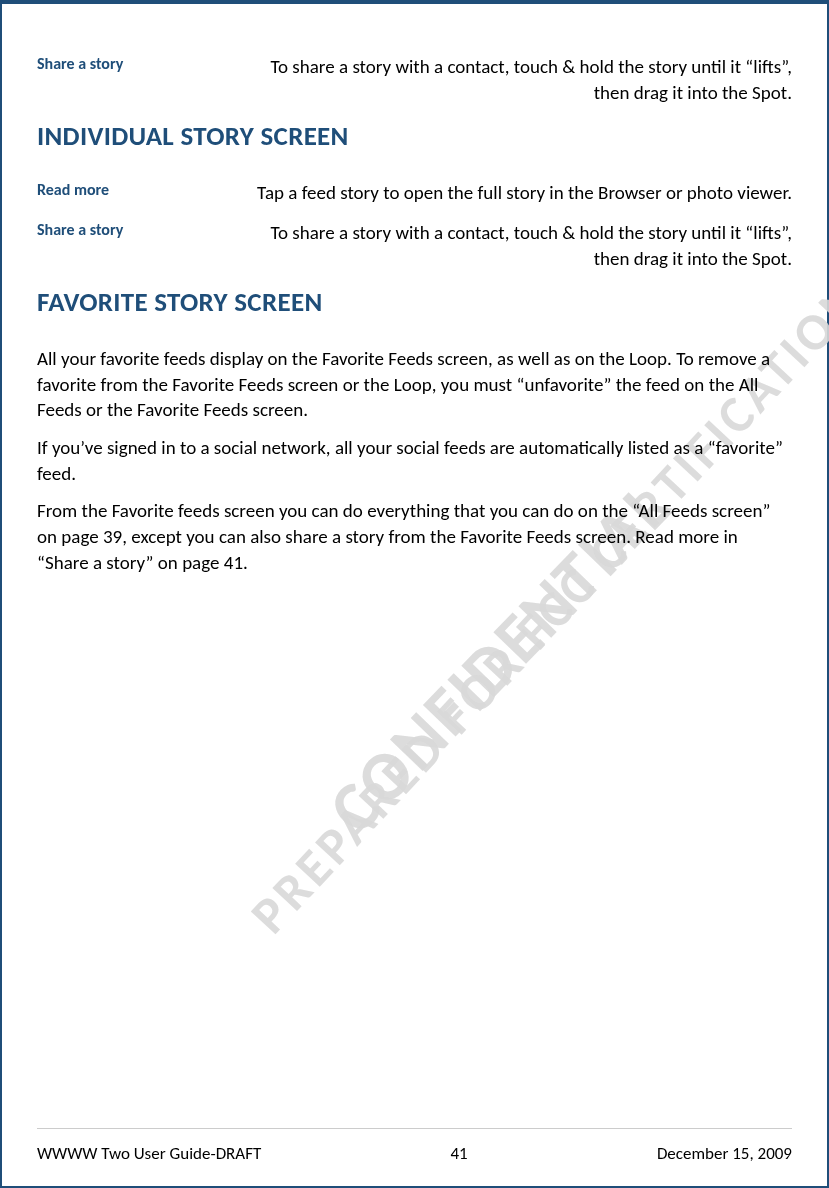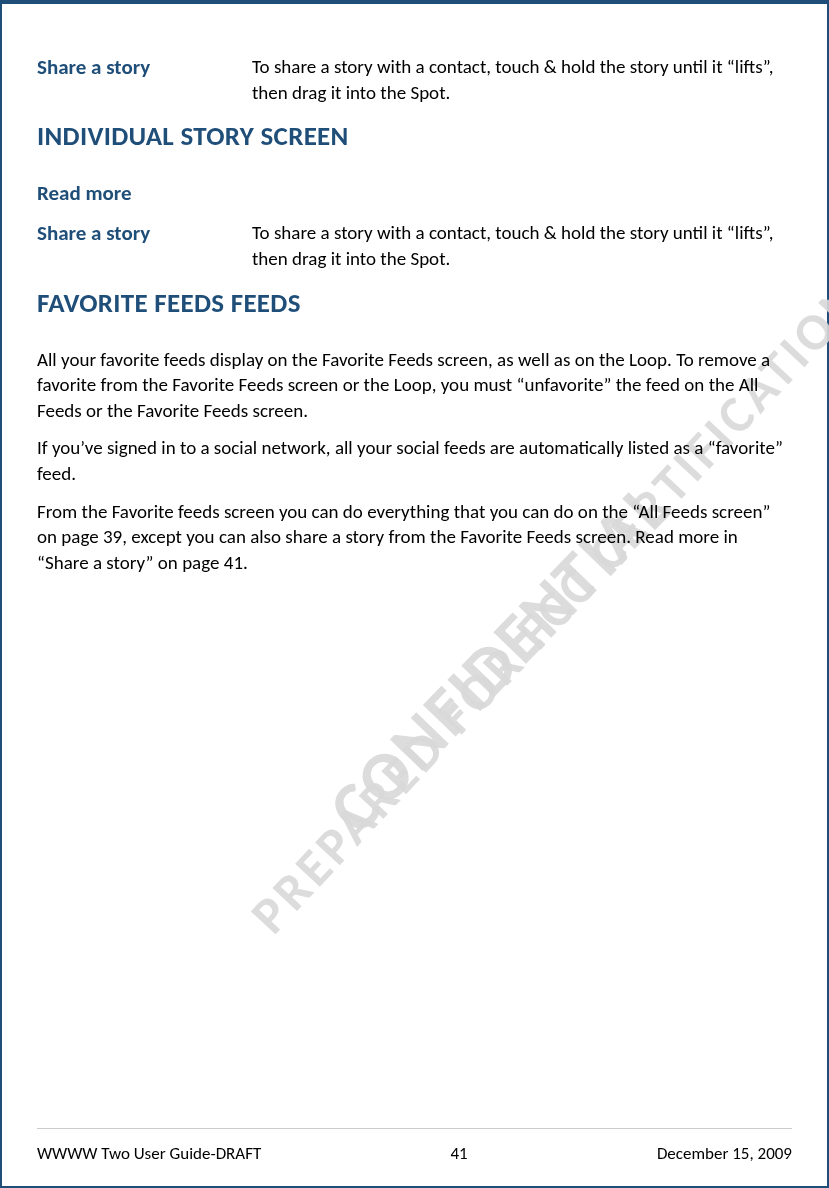--- a/index.html
+++ b/index.html
@@ -24,27 +24,28 @@
       z-index: 2;
     }
     .def-row {
       display: flex;
       margin-bottom: 14px;
     }
     .def-term {
       flex: 0 0 215px;
       font-weight: bold;
       color: #1f4e79;
-      font-size: 21px;
+      font-size: 16px;
     }
     .def-desc {
       flex: 1;
       font-size: 19px;
       line-height: 1.35;
       color: #000;
+      text-align: right;
     }
     h2 {
       color: #1f4e79;
       font-size: 27px;
       font-weight: bold;
       margin-bottom: 28px;
       letter-spacing: 0.3px;
     }
     p {
       font-size: 19px;
@@ -101,27 +102,28 @@
 
     <div class="def-row">
       <div class="def-term">Share a story</div>
       <div class="def-desc">To share a story with a contact, touch &amp; hold the story until it “lifts”, then drag it into the Spot.</div>
     </div>
 
     <h2>INDIVIDUAL STORY SCREEN</h2>
 
     <div class="def-row">
       <div class="def-term">Read more</div>
+      <div class="def-desc">Tap a feed story to open the full story in the Browser or photo viewer.</div>
     </div>
     <div class="def-row">
       <div class="def-term">Share a story</div>
       <div class="def-desc">To share a story with a contact, touch &amp; hold the story until it “lifts”, then drag it into the Spot.</div>
     </div>
 
-    <h2>FAVORITE FEEDS FEEDS</h2>
+    <h2>FAVORITE STORY SCREEN</h2>
     <p>All your favorite feeds display on the Favorite Feeds screen, as well as on the Loop. To remove a favorite from the Favorite Feeds screen or the Loop, you must “unfavorite” the feed on the All Feeds or the Favorite Feeds screen.</p>
     <p>If you’ve signed in to a social network, all your social feeds are automatically listed as a “favorite” feed.</p>
     <p>From the Favorite feeds screen you can do everything that you can do on the “All Feeds screen” on page 39, except you can also share a story from the Favorite Feeds screen. Read more in “Share a story” on page 41.</p>
 
   </div>
 
   <div class="footer">
     <span>WWWW Two User Guide-DRAFT</span>
     <span class="footer-center">41</span>
     <span>December 15, 2009</span>

